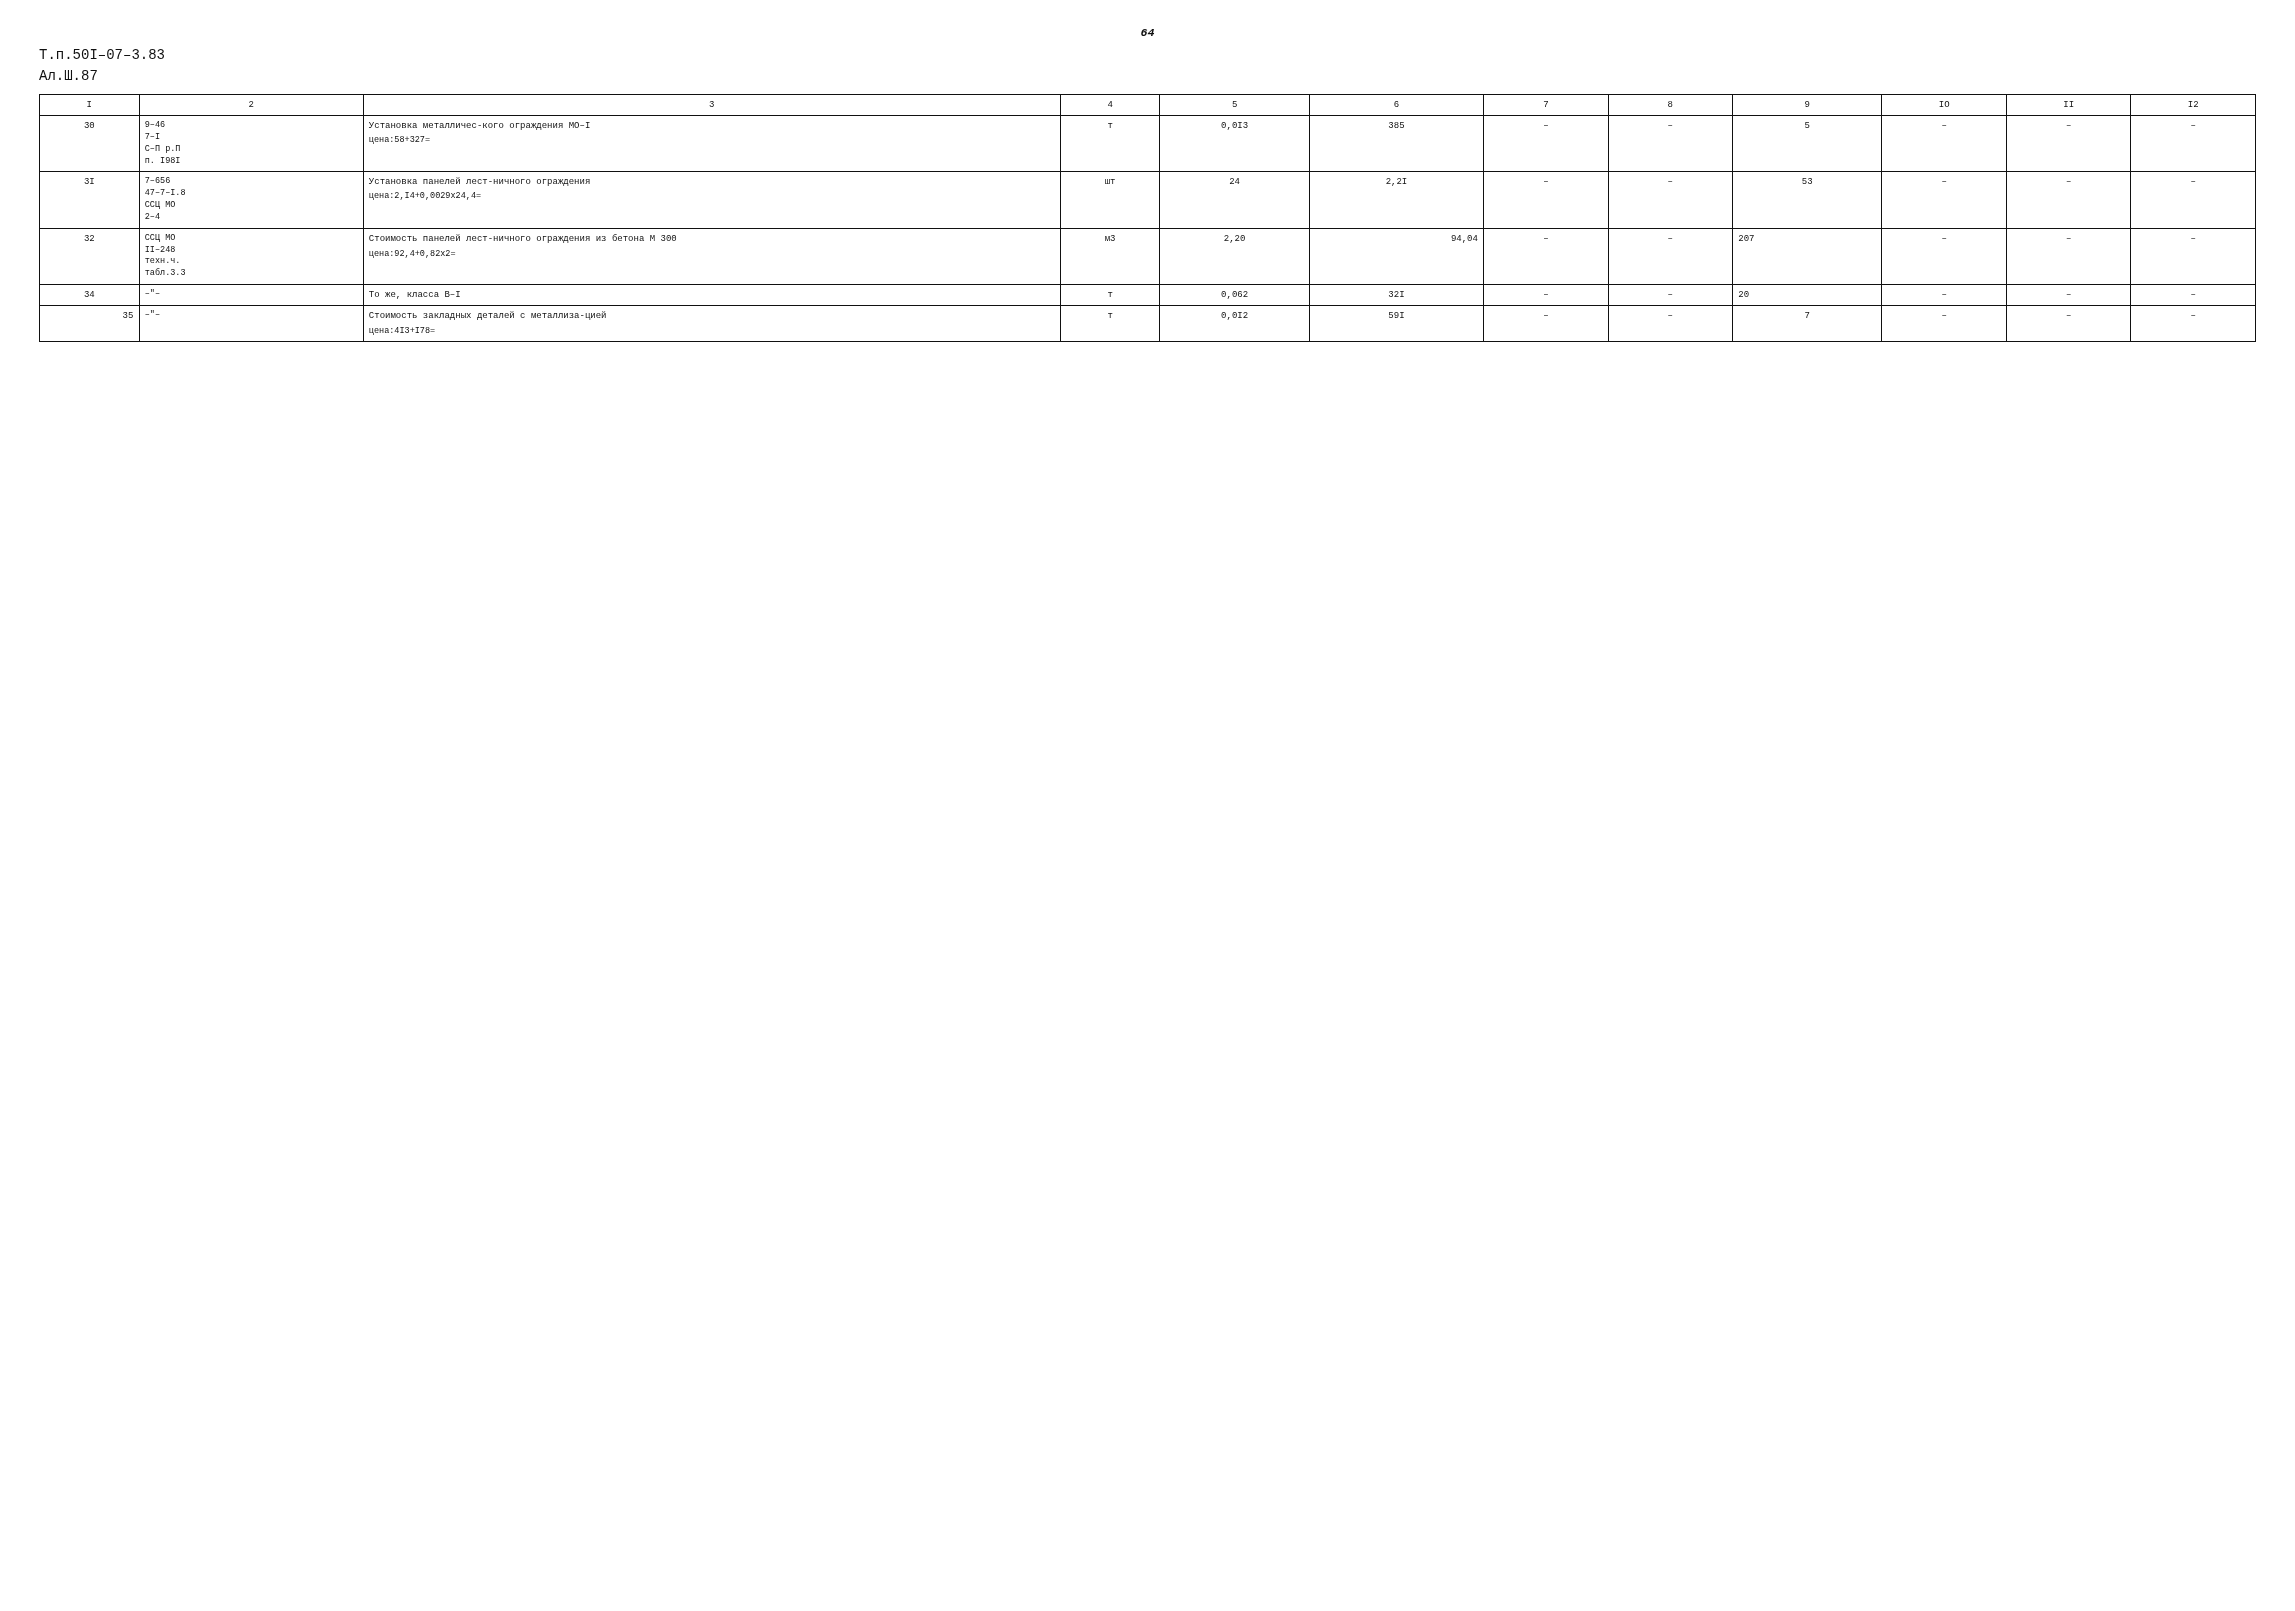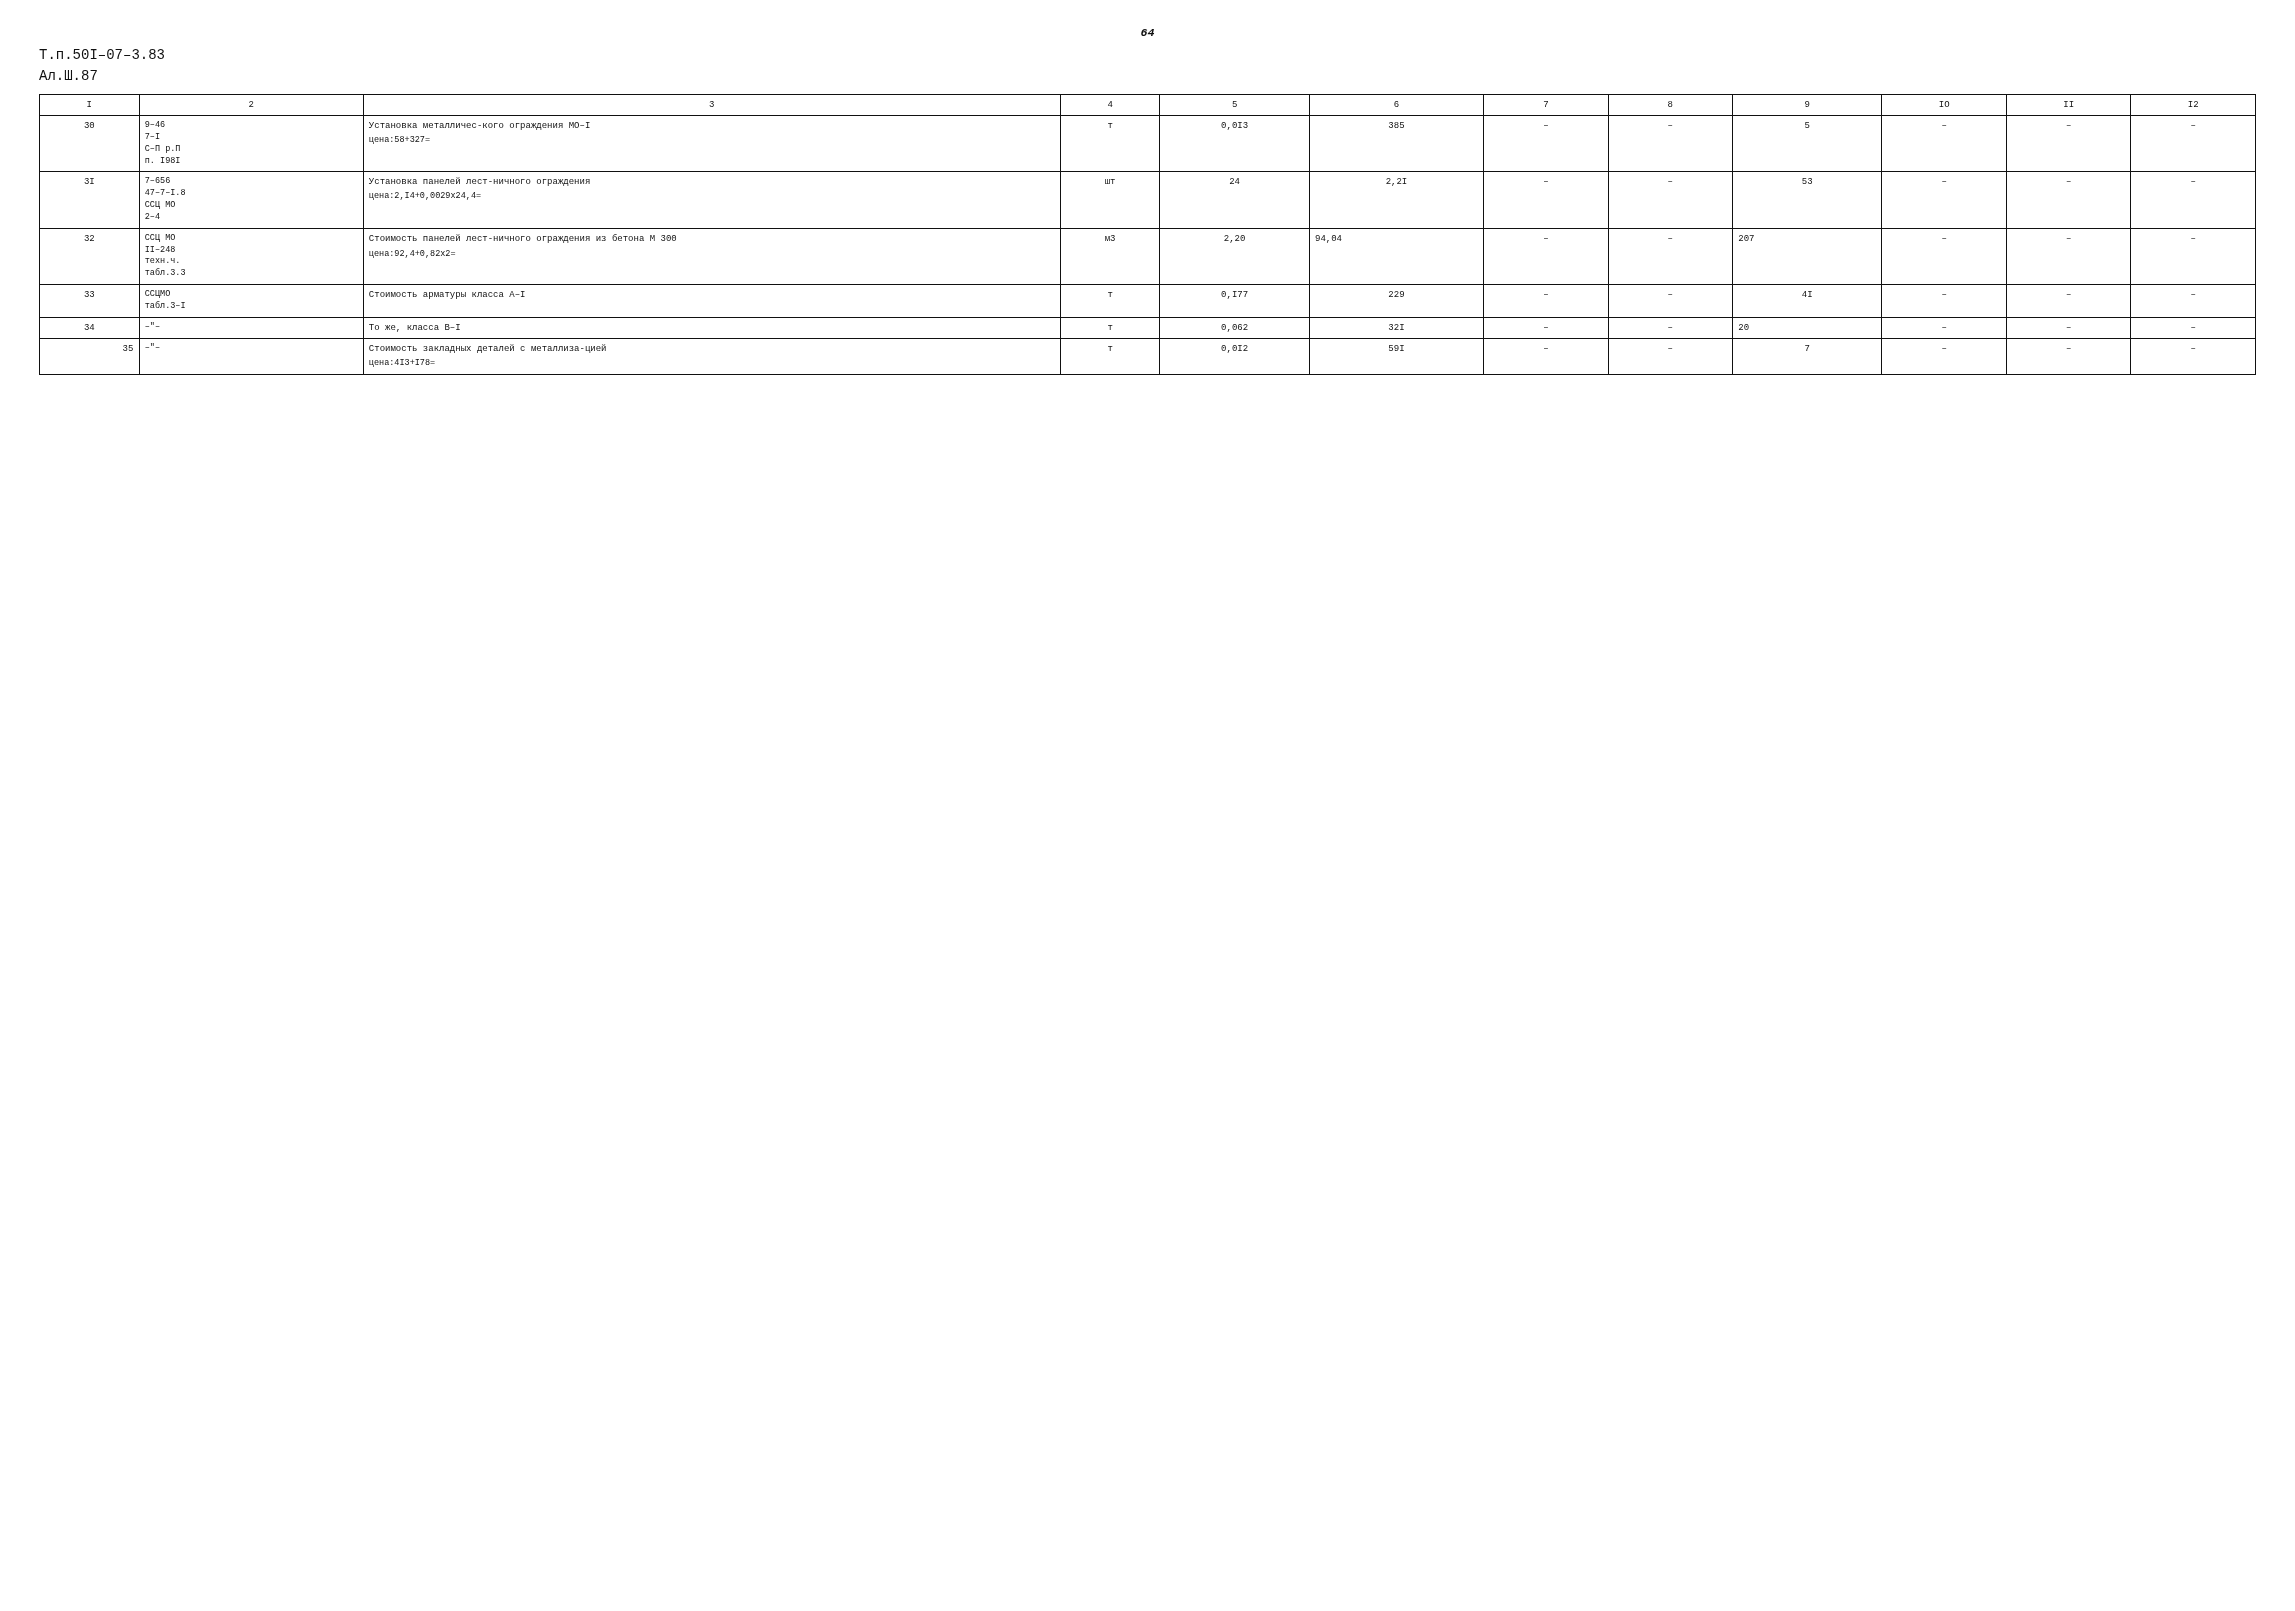--- a/index.html
+++ b/index.html
@@ -117,39 +117,24 @@
       </tr>
       <tr>
         <td style="text-align: center;">32</td>
         <td style="white-space: pre-line; font-size: 8.5px;">ССЦ МО
 II–248
 техн.ч.
 табл.3.3</td>
         <td style="white-space: pre-line;">Стоимость панелей лест-ничного ограждения из бетона М 300<div style="font-size: 8.5px; margin-top: 4px;">цена:92,4+0,82x2=</div></td>
         <td style="text-align: center;">м3</td>
         <td style="text-align: center;">2,20</td>
-        <td style="text-align: left;">94,04</td>
+        <td style="text-align: right;">94,04</td>
         <td style="text-align: center;">–</td>
         <td style="text-align: center;">–</td>
         <td style="text-align: left;">207</td>
-        <td style="text-align: center;">–</td>
-        <td style="text-align: center;">–</td>
-        <td style="text-align: center;">–</td>
-      </tr>
-      <tr>
-        <td style="text-align: center;">33</td>
-        <td style="white-space: pre-line; font-size: 8.5px;">ССЦМО
-табл.3–I</td>
-        <td style="white-space: pre-line;">Стоимость арматуры класса А–I</td>
-        <td style="text-align: center;">т</td>
-        <td style="text-align: center;">0,I77</td>
-        <td style="text-align: center;">229</td>
-        <td style="text-align: center;">–</td>
-        <td style="text-align: center;">–</td>
-        <td style="text-align: center;">4I</td>
         <td style="text-align: center;">–</td>
         <td style="text-align: center;">–</td>
         <td style="text-align: center;">–</td>
       </tr>
       <tr>
         <td style="text-align: center;">34</td>
         <td style="white-space: pre-line; font-size: 8.5px;">–"–</td>
         <td style="white-space: pre-line;">То же, класса В–I</td>
         <td style="text-align: center;">т</td>
         <td style="text-align: center;">0,062</td>

